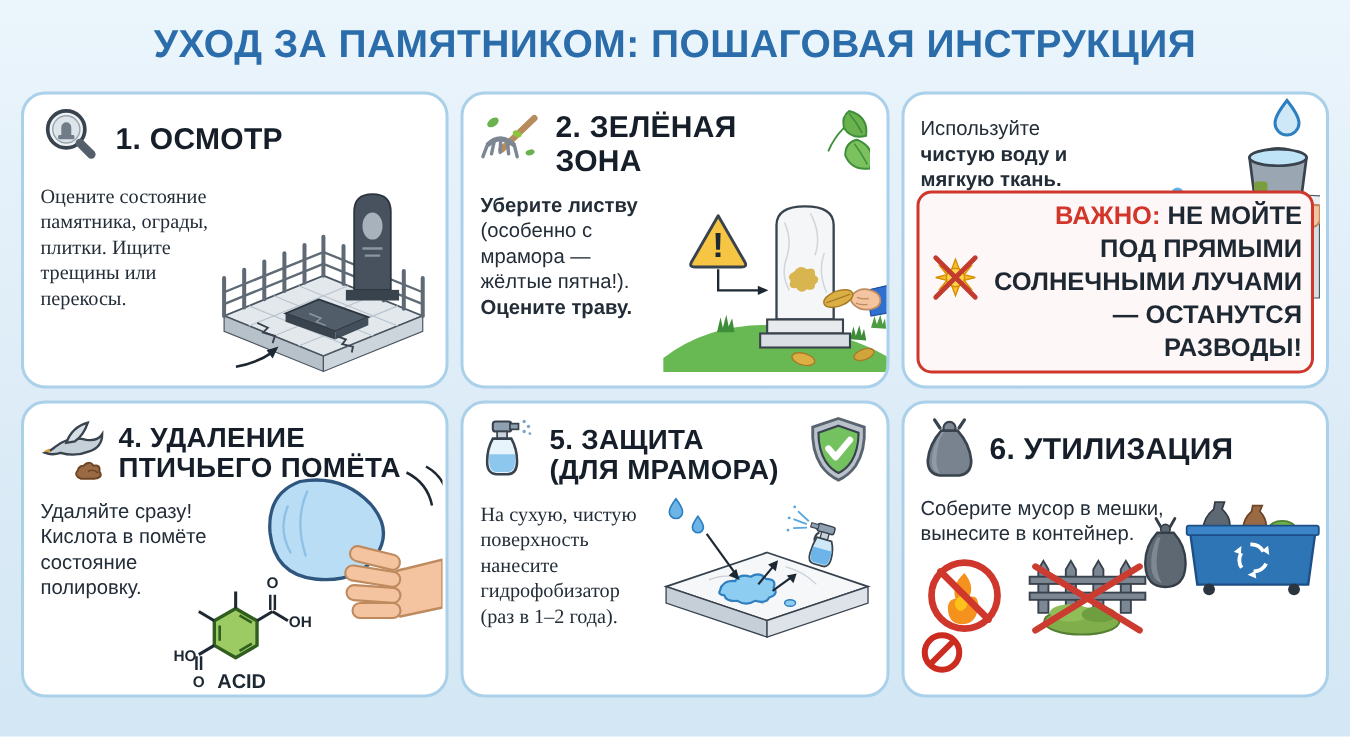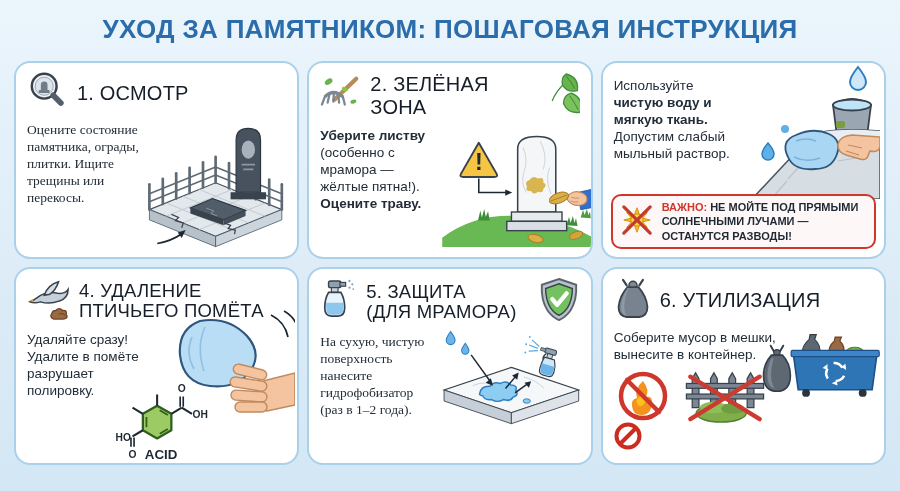--- a/index.html
+++ b/index.html
@@ -16,21 +16,21 @@
   .grid{
     display:grid;grid-template-columns:repeat(3,1fr);gap:8px;
     margin:16px 14px 0;
   }
   .card{
     position:relative;box-sizing:border-box;overflow:hidden;
     height:198px;background:#fff;border:2px solid #abd0e9;border-radius:16px;
     padding:8px 11px;
   }
   .card-head{display:flex;align-items:center;gap:8px;}
-  .card-title{margin:0;font-size:20px;font-weight:400;color:#161f29;letter-spacing:.2px;}
+  .card-title{margin:0;font-size:20px;font-weight:700;color:#161f29;letter-spacing:.2px;}
   .ttl2{display:flex;flex-direction:column;line-height:1.08;}
   .ttl2 .card-title{font-size:18.5px;}
   .push-right{margin-left:auto;}
   .body-row{display:flex;gap:4px;align-items:flex-start;}
   .body-text{margin:6px 0 0;font-size:13.5px;line-height:1.26;color:#232d38;}
   .b{font-weight:700;}
   .w112{width:112px;flex:0 0 112px;font-family:Liberation Serif, serif;}
   .w118{width:118px;flex:0 0 118px;}
   .w122{width:122px;flex:0 0 122px;}
   .w172{width:172px;}
@@ -38,21 +38,21 @@
   .c3-illus{position:absolute;top:2px;right:4px;}
   .c4-hand{position:absolute;top:40px;right:2px;}
   .c4-chem{position:absolute;left:98px;bottom:2px;}
   .c6-dumpster{position:absolute;top:50px;right:4px;}
   .important-box{
     position:absolute;left:8px;right:8px;bottom:8px;
     display:flex;align-items:center;gap:7px;
     border:2.5px solid #cf372c;border-radius:10px;background:#fdf8f7;
     padding:4px 6px;
   }
-  .important-text{font-size:11px;font-weight:700;line-height:1.3;color:#1e2833;}
+  .important-text{font-size:17px;font-weight:700;line-height:1.3;color:#1e2833;text-align:right;}
   .red{color:#d2352a;}
   .icons-row{display:flex;align-items:flex-end;gap:14px;margin:6px 0 0 2px;}
   .banned-row{position:absolute;left:10px;bottom:8px;display:flex;align-items:center;gap:8px;}
   .banned-text{font-size:13px;font-weight:800;line-height:1.28;color:#1e2833;width:232px;}
 </style>
 </head>
 <body>
 
 <h1 class="page-title">УХОД ЗА ПАМЯТНИКОМ: ПОШАГОВАЯ ИНСТРУКЦИЯ</h1>
 
@@ -249,21 +249,21 @@
           <path d="M6 23 l-4 2 l5 1 z" fill="#e0a23f"></path>
           <path d="M30 35 q4 -4 7 0 q5 -1 4 4 q3 4 -3 5 h-10 q-5 -2 -2 -6 q1 -3 4 -3z" fill="#9a6a44" stroke="#6e4527" stroke-width="1.4"></path>
           <path d="M33 39 q4 -2 7 1" fill="none" stroke="#6e4527" stroke-width="1.1"></path>
         </svg>
       </span>
       <div class="ttl2">
         <h2 class="card-title">4. УДАЛЕНИЕ</h2>
         <h2 class="card-title">ПТИЧЬЕГО ПОМЁТА</h2>
       </div>
     </header>
-    <p class="body-text w118">Удаляйте сразу! Удалите в помёте разрушает полировку.</p>
+    <p class="body-text w118">Удаляйте сразу! Кислота в помёте состояние полировку.</p>
     <span class="c4-hand">
       <svg class="illus" width="150" height="130" viewBox="0 0 150 130">
         <path d="M55 12 q-22 8 -20 34 q3 28 30 31 q28 3 41 -16 q11 -17 -4 -34 q-19 -20 -47 -15z" fill="#b9ddf5" stroke="#2e567e" stroke-width="2.2"></path>
         <path d="M47 28 q-7 16 2 32 M60 18 q-9 20 -1 44" fill="none" stroke="#8fc1e6" stroke-width="1.6"></path>
         <path d="M150 96 L122 102 Q108 98 110 84 Q112 72 126 70 L150 64 Z" fill="#f3c49f" stroke="#c08a5f" stroke-width="1.6"></path>
         <g fill="#f3c49f" stroke="#c08a5f" stroke-width="1.4">
           <rect x="88" y="58" width="34" height="10" rx="5" transform="rotate(14 105 63)"></rect>
           <rect x="85" y="70" width="37" height="10" rx="5" transform="rotate(9 103 75)"></rect>
           <rect x="86" y="82" width="36" height="10" rx="5" transform="rotate(4 104 87)"></rect>
           <rect x="90" y="93" width="32" height="10" rx="5"></rect>

